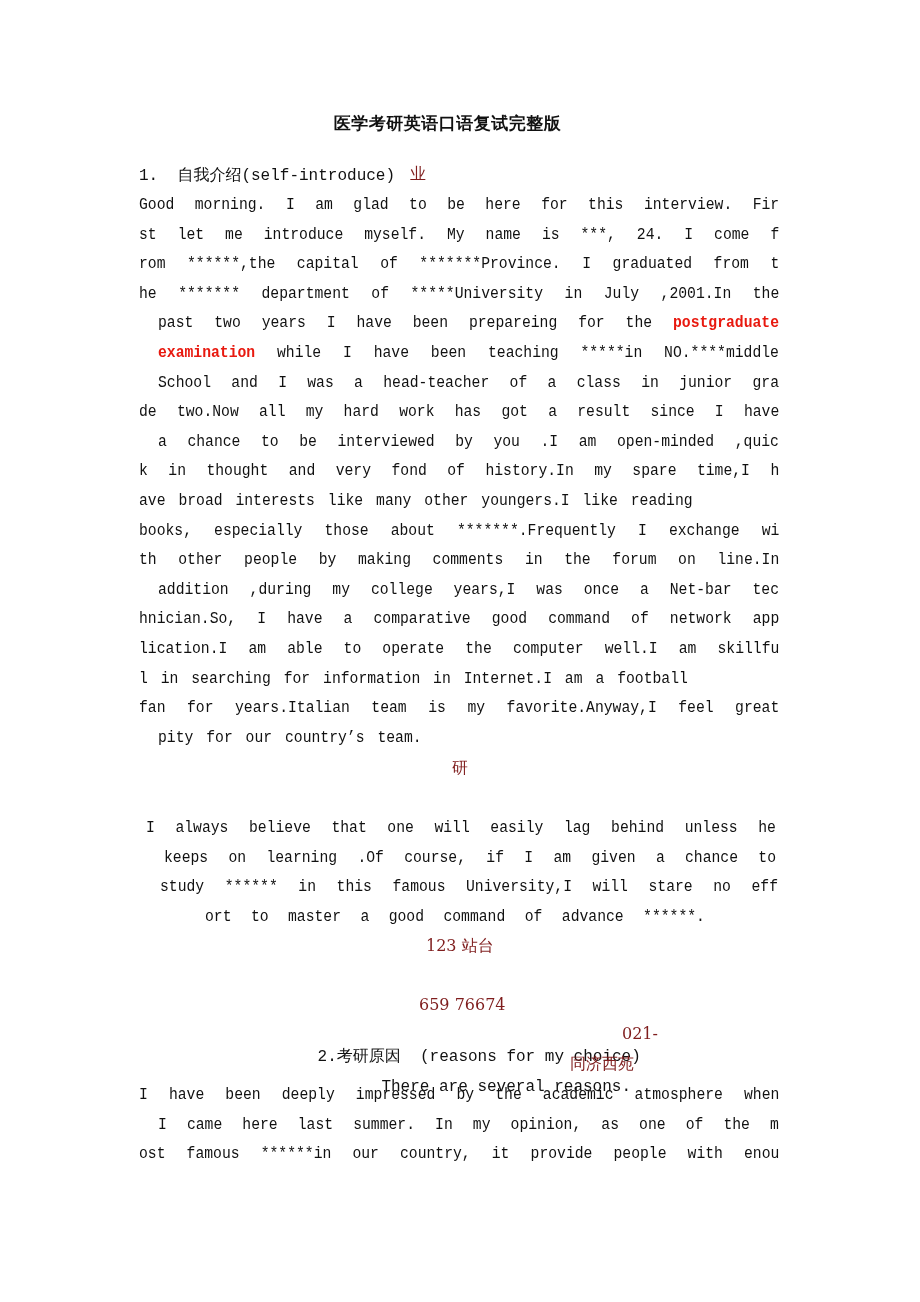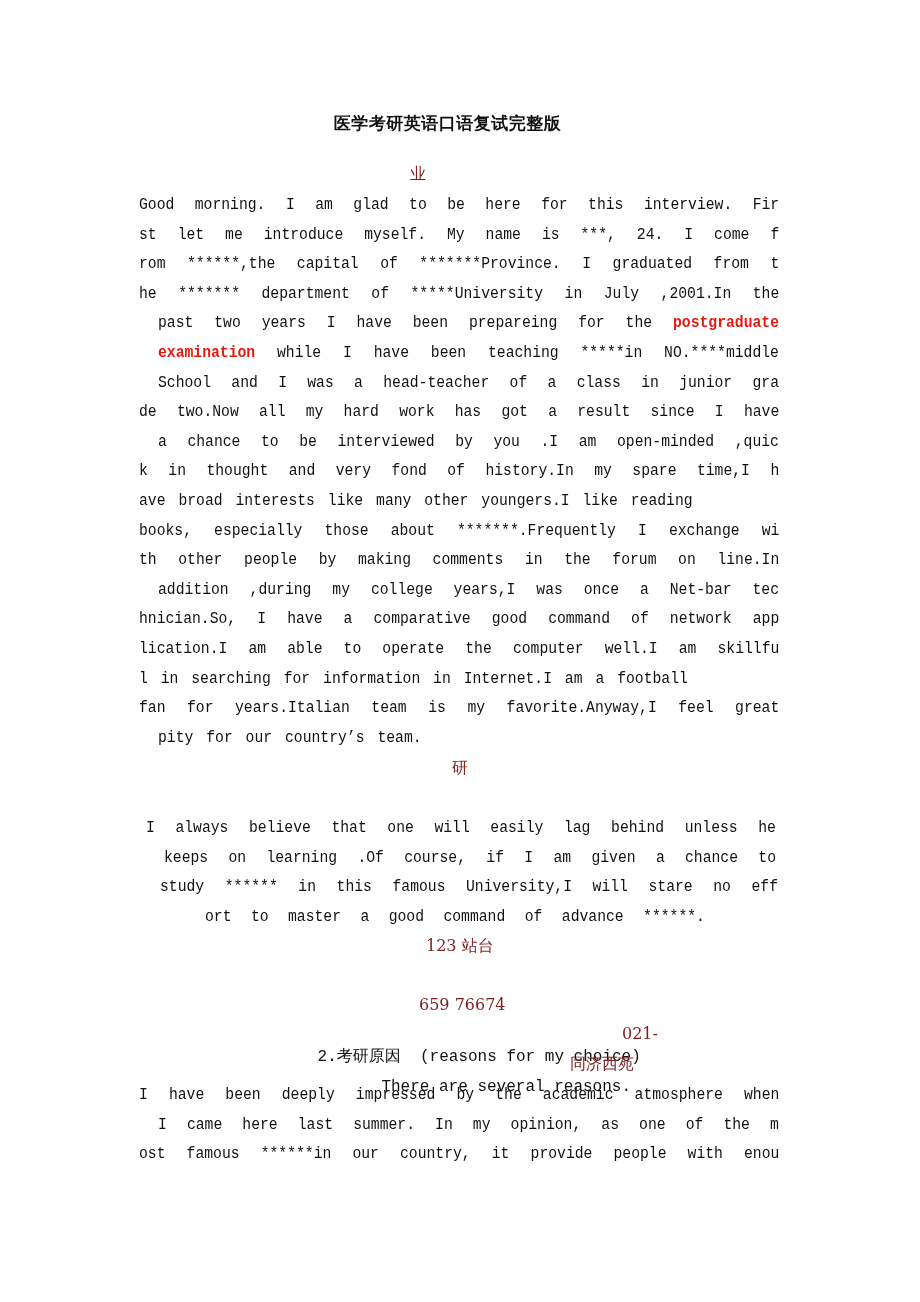--- a/index.html
+++ b/index.html
@@ -22,20 +22,23 @@
   .wm { position: absolute; color: #7f1d1d; font-size: 16px; font-family: "DejaVu Serif", serif; white-space: nowrap; }
   .center-line { position: absolute; left: 0; width: 920px; text-align: center; font-size: 16px; line-height: 22px; white-space: pre; }
 </style>
 </head>
 <body>
 
 <div class="page">
 
   <div class="title">医学考研英语口语复试完整版</div>
 
+  <div class="heading" style="top:164px;">
+    <span>1.</span>&nbsp;&nbsp;<span class="cn">自我介绍</span><span>(self-introduce)</span>
+  </div>
   <div class="wm" style="left:410px;top:164px;">业</div>
 
   <div id="s1">
       <div class="line w" style="top: 194px;">
         <span>Good</span>
         <span>morning.</span>
         <span>I</span>
         <span>am</span>
         <span>glad</span>
         <span>to</span>

